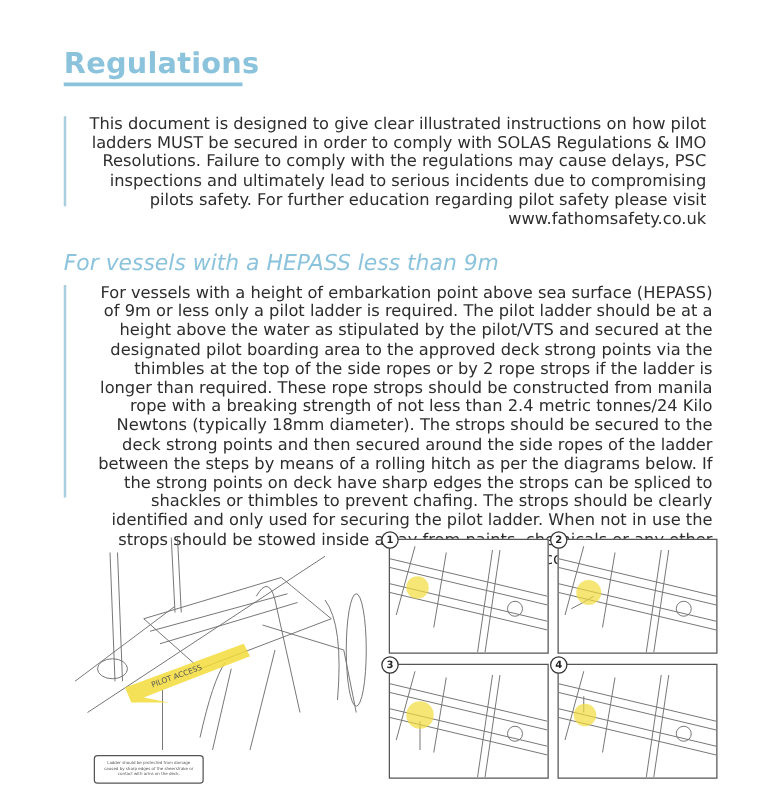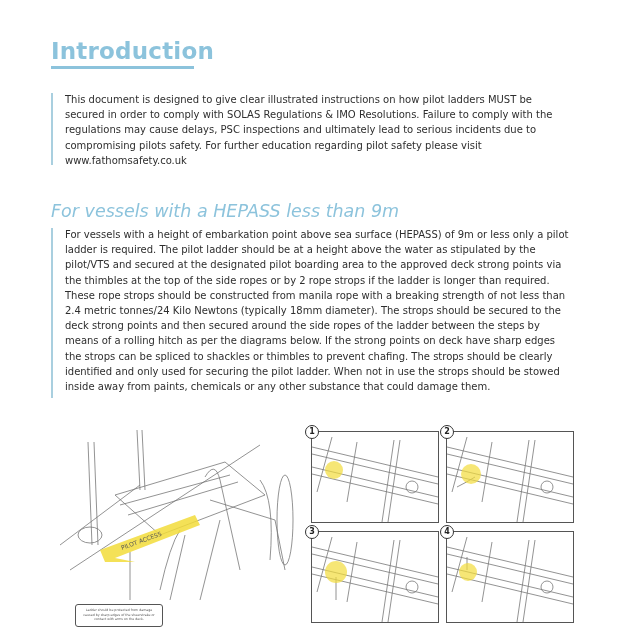--- a/index.html
+++ b/index.html
@@ -1,30 +1,30 @@
 <!DOCTYPE html>
 <html><head>
 <meta charset="utf-8">
 <style>
   html, body { margin:0; padding:0; background:#ffffff; }
   body { width:617px; height:638px; position:relative; overflow:hidden; font-family:"DejaVu Sans", sans-serif; color:#2b2b2b; }
   .title { position:absolute; left:51px; top:38px; font-size:23px; font-weight:bold; color:#8cc3dc; letter-spacing:0.2px; }
   .title-underline { position:absolute; left:51px; top:66px; width:143px; height:3px; background:#8cc3dc; }
   .bar { position:absolute; width:2px; background:#a9cfdf; }
-  .para { position:absolute; font-size:10px; line-height:15.2px; color:#2e2e2e; }
+  .para { position:absolute; font-size:13px; line-height:15.2px; color:#2e2e2e;text-align:right; }
   .subtitle { position:absolute; left:51px; top:201px; font-size:17.5px; font-weight:normal; font-style:italic; color:#8cc3dc; }
   .illus { position:absolute; }
   .panel { position:absolute; width:126px; height:90px; border:1px solid #555; background:#fff; overflow:hidden; }
   .num { position:absolute; width:12px; height:12px; border:1.2px solid #333; border-radius:50%; background:#fff; font-size:8px; line-height:12px; text-align:center; font-weight:bold; color:#222; }
   .callout { position:absolute; left:75px; top:604px; width:88px; height:23px; border:1px solid #555; border-radius:3px; background:#fff; font-size:3.2px; line-height:4.5px; color:#555; text-align:center; padding:3px 4px; box-sizing:border-box; }
 </style>
 </head>
 <body>
 
-<div class="title">Introduction</div>
+<div class="title">Regulations</div>
 <div class="title-underline"></div>
 
 <div class="bar" style="left:51px;top:93px;height:72px;"></div>
 <div class="para" style="left:65px;top:92px;width:500px;">This document is designed to give clear illustrated instructions on how pilot ladders MUST be secured in order to comply with SOLAS Regulations &amp; IMO Resolutions. Failure to comply with the regulations may cause delays, PSC inspections and ultimately lead to serious incidents due to compromising pilots safety. For further education regarding pilot safety please visit www.fathomsafety.co.uk</div>
 
 <div class="subtitle">For vessels with a HEPASS less than 9m</div>
 
 <div class="bar" style="left:51px;top:228px;height:170px;"></div>
 <div class="para" style="left:65px;top:227px;width:505px;">For vessels with a height of embarkation point above sea surface (HEPASS) of 9m or less only a pilot ladder is required. The pilot ladder should be at a height above the water as stipulated by the pilot/VTS and secured at the designated pilot boarding area to the approved deck strong points via the thimbles at the top of the side ropes or by 2 rope strops if the ladder is longer than required. These rope strops should be constructed from manila rope with a breaking strength of not less than 2.4 metric tonnes/24 Kilo Newtons (typically 18mm diameter). The strops should be secured to the deck strong points and then secured around the side ropes of the ladder between the steps by means of a rolling hitch as per the diagrams below. If the strong points on deck have sharp edges the strops can be spliced to shackles or thimbles to prevent chafing. The strops should be clearly identified and only used for securing the pilot ladder. When not in use the strops should be stowed inside away from paints, chemicals or any other substance that could damage them.</div>
 

